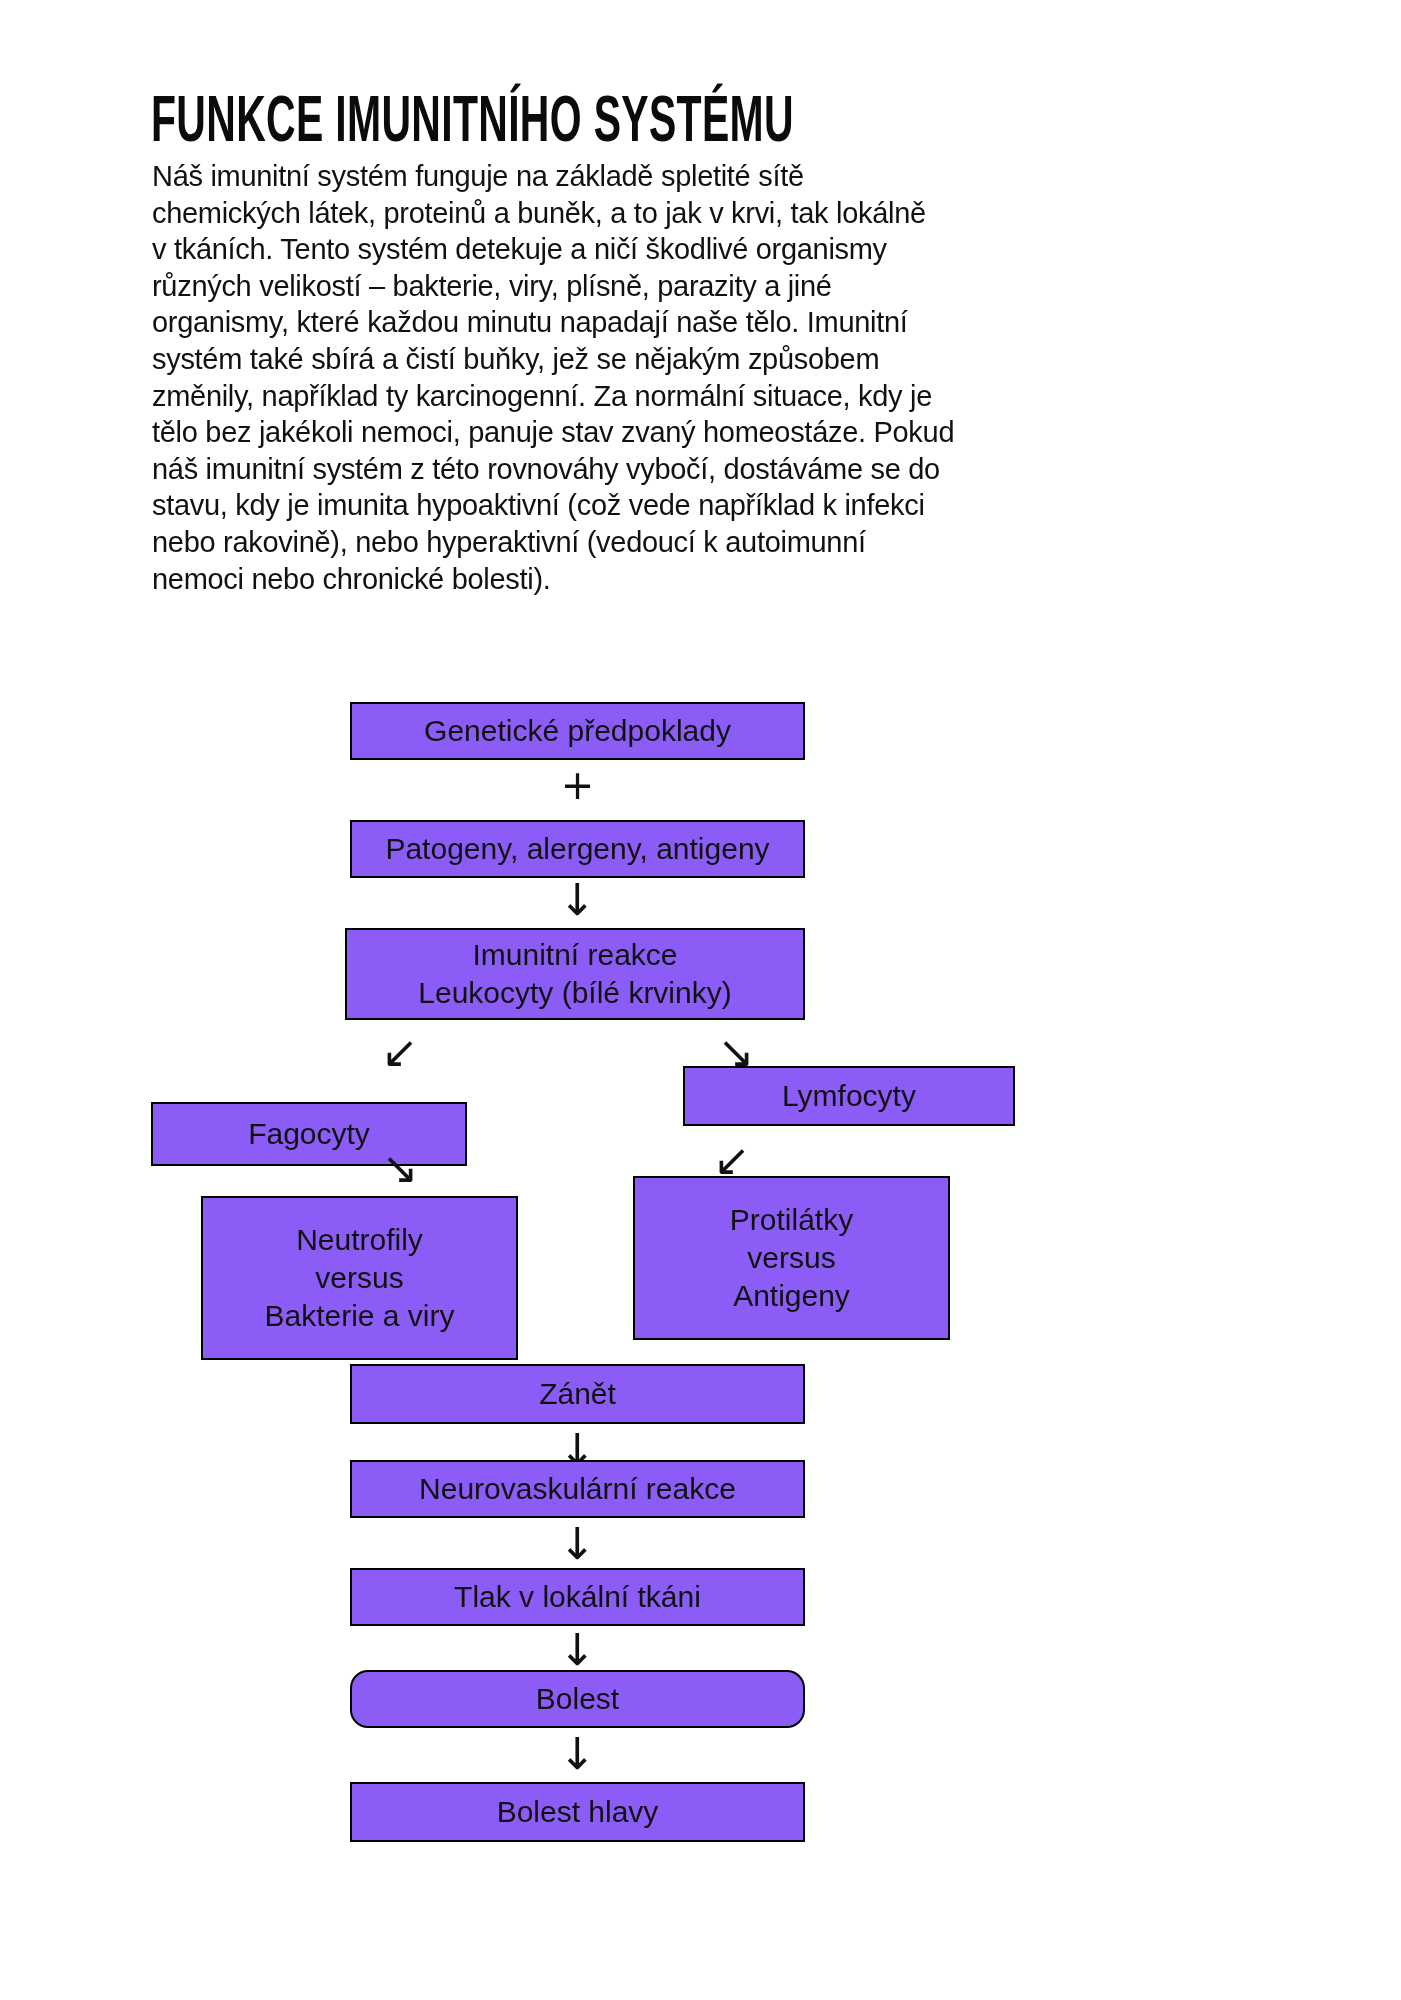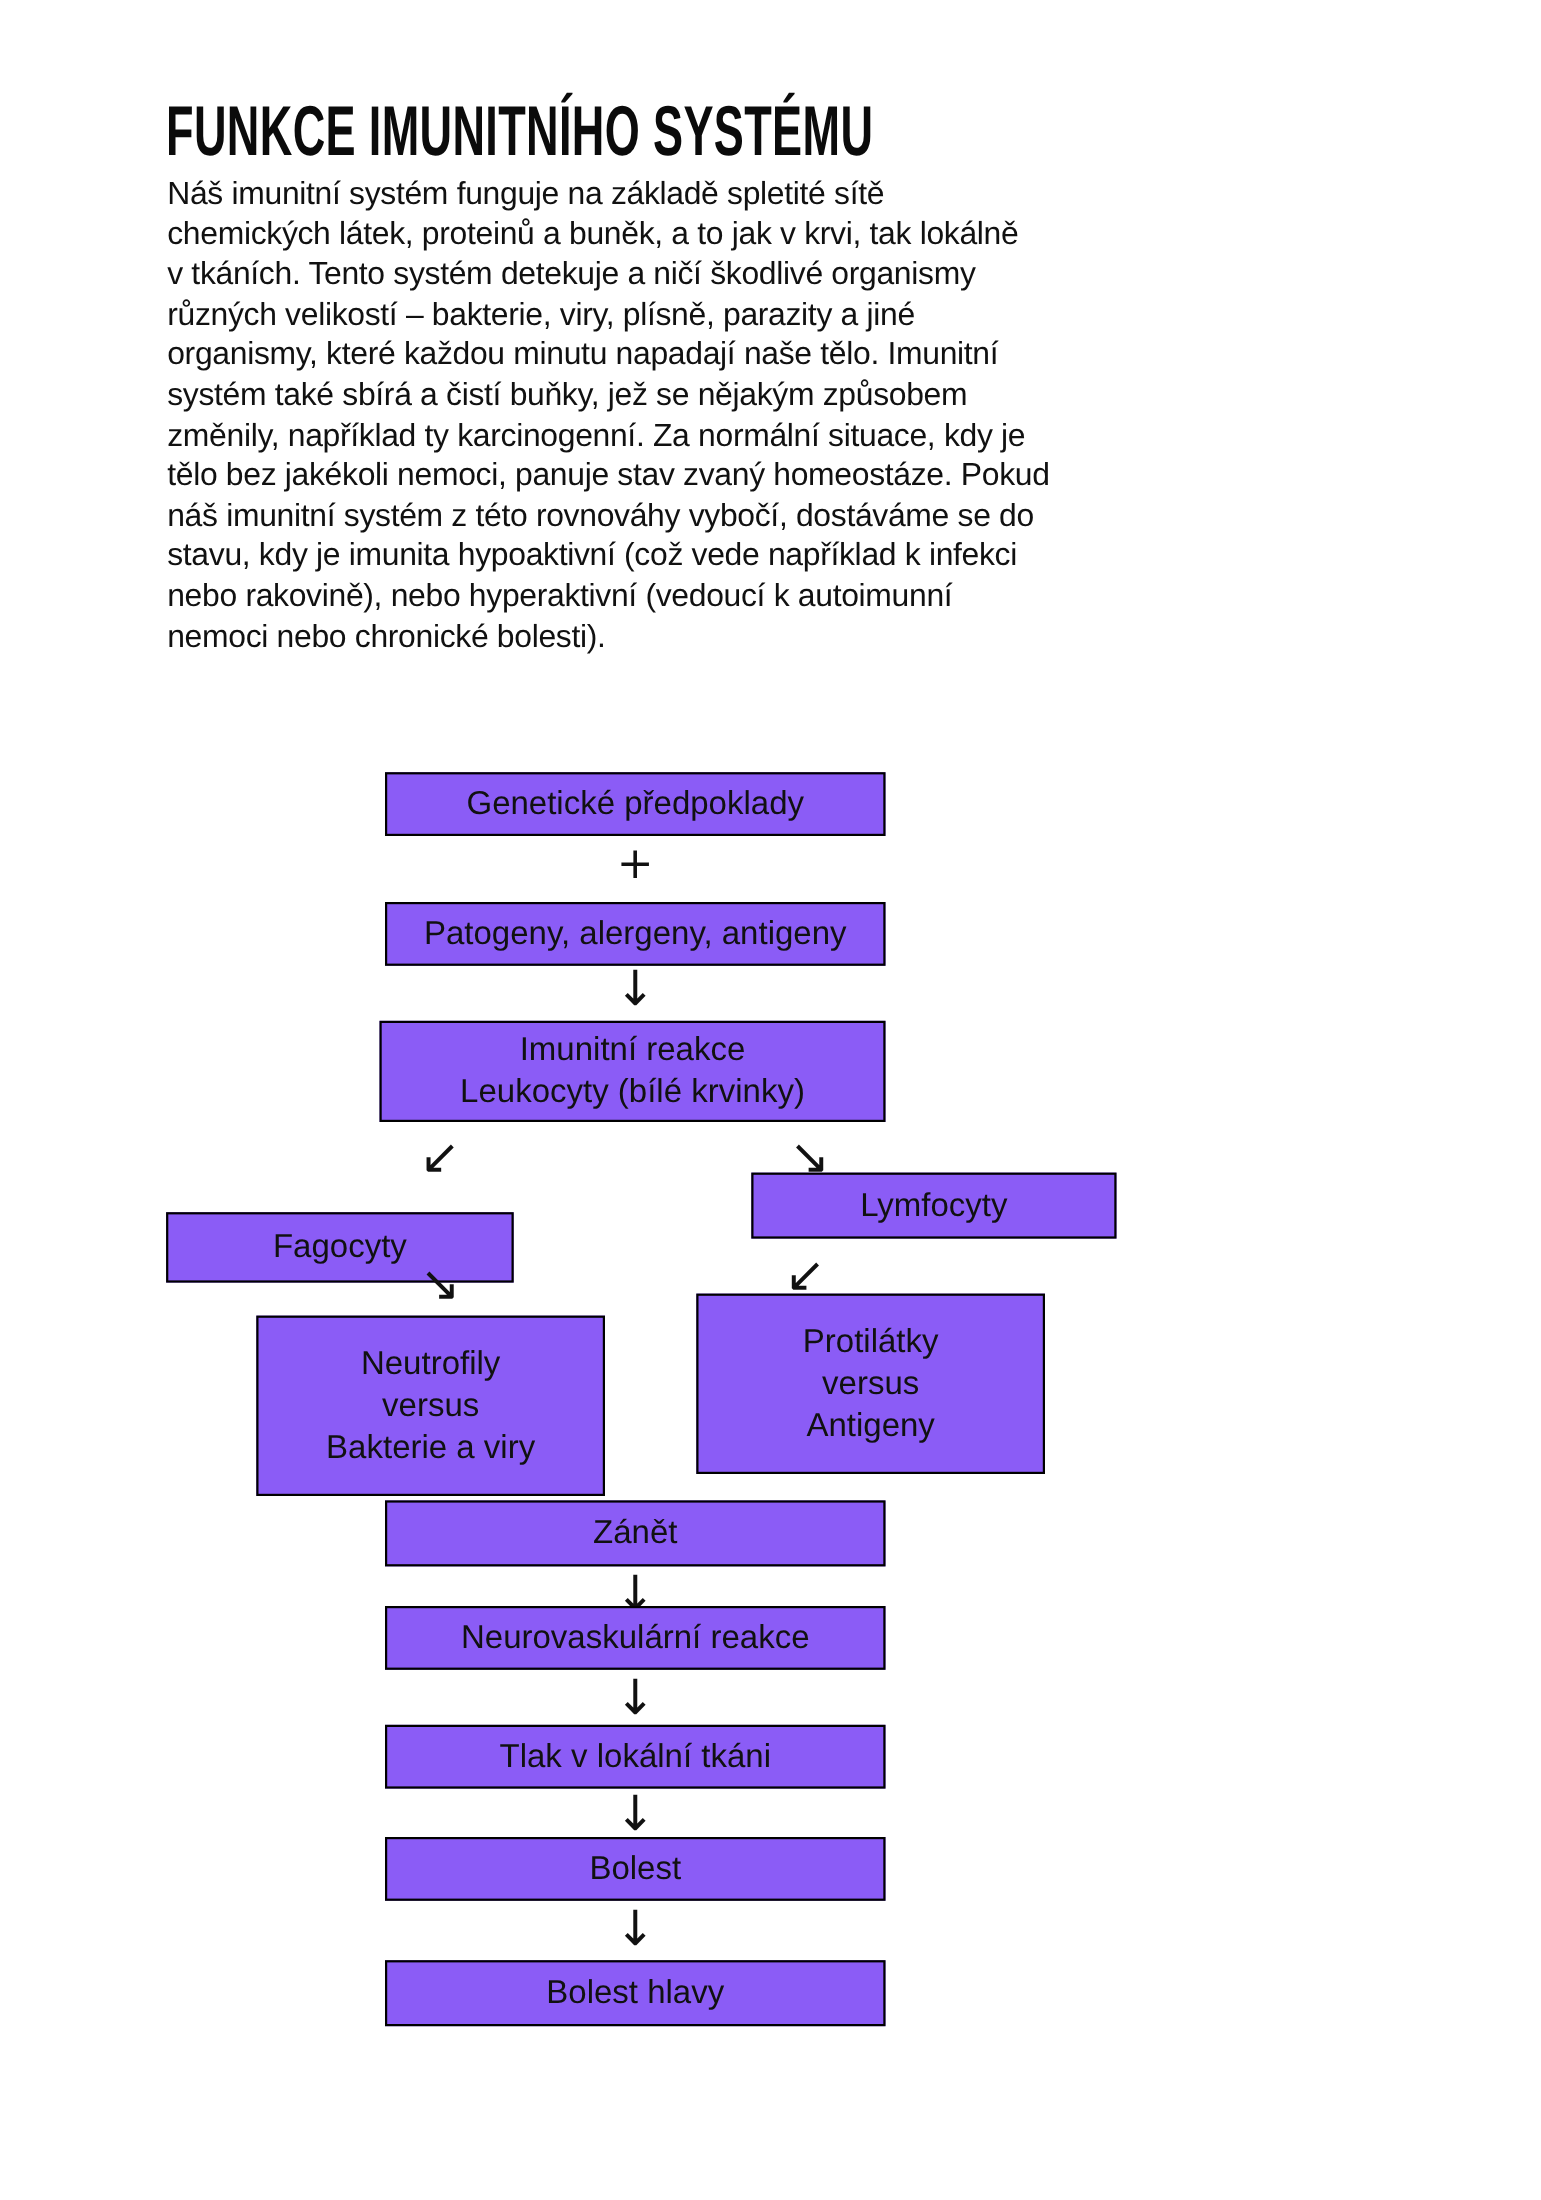--- a/index.html
+++ b/index.html
@@ -112,41 +112,41 @@
     <div class="fc-sym fc-arrow" style="left:712px; top:1030px; width:48px;">↘</div>
 
     <div class="fc-box" style="left:151px; top:1084px; width:316px; height:64px;margin-top:18px;">Fagocyty</div>
 
     <div class="fc-box" style="left:683px; top:1066px; width:332px; height:60px;">Lymfocyty</div>
 
     <div class="fc-sym fc-arrow" style="left:376px; top:1146px; width:48px;">↘</div>
 
     <div class="fc-sym fc-arrow" style="left:708px; top:1138px; width:48px;">↙</div>
 
-    <div class="fc-box" style="left:201px; top:1196px; width:317px; height:164px;margin-left:32px;">Neutrofily
+    <div class="fc-box" style="left:201px; top:1196px; width:317px; height:164px;">Neutrofily
 versus
 Bakterie a viry</div>
 
     <div class="fc-box" style="left:633px; top:1176px; width:317px; height:164px;">Protilátky
 versus
 Antigeny</div>
 
     <div class="fc-box col-center" style="top:1364px; height:60px;">Zánět</div>
 
     <div class="fc-sym fc-arrow col-center" style="top:1428px;">↓</div>
 
     <div class="fc-box col-center" style="top:1460px; height:58px;">Neurovaskulární reakce</div>
 
     <div class="fc-sym fc-arrow col-center" style="top:1522px;">↓</div>
 
     <div class="fc-box col-center" style="top:1568px; height:58px;">Tlak v lokální tkáni</div>
 
     <div class="fc-sym fc-arrow col-center" style="top:1628px;">↓</div>
 
-    <div class="fc-box col-center" style="top:1670px; height:58px;">Bolest</div>
+    <div class="fc-box col-center" style="top:1670px; height:58px;border-radius:18px;">Bolest</div>
 
     <div class="fc-sym fc-arrow col-center" style="top:1732px;">↓</div>
 
     <div class="fc-box col-center" style="top:1782px; height:60px;">Bolest hlavy</div>
 
   </div>
 
 
 </div>
 

